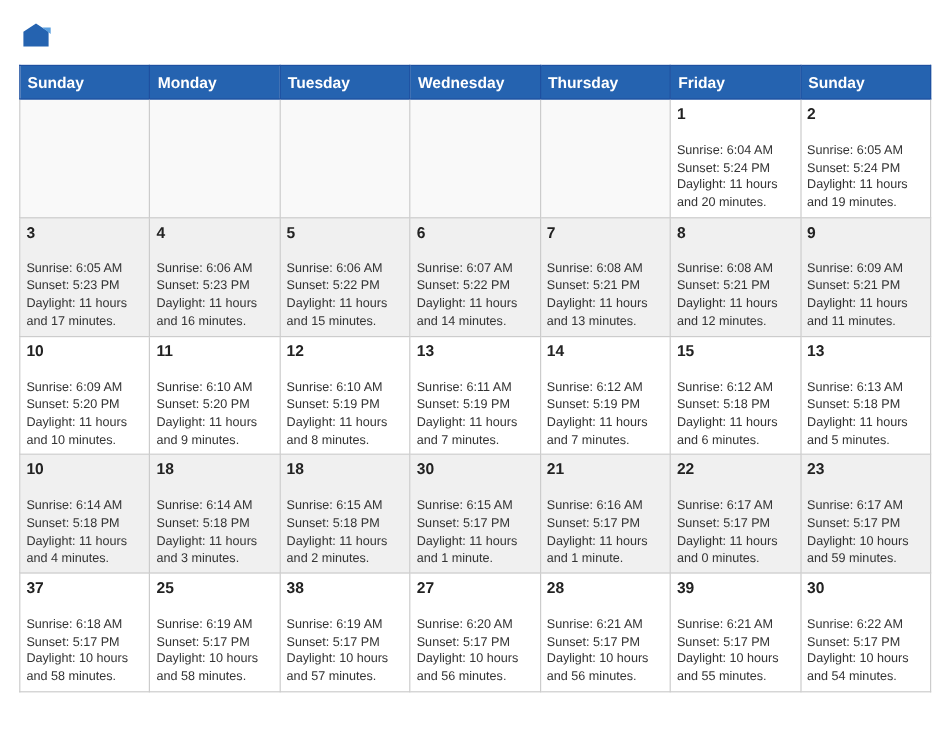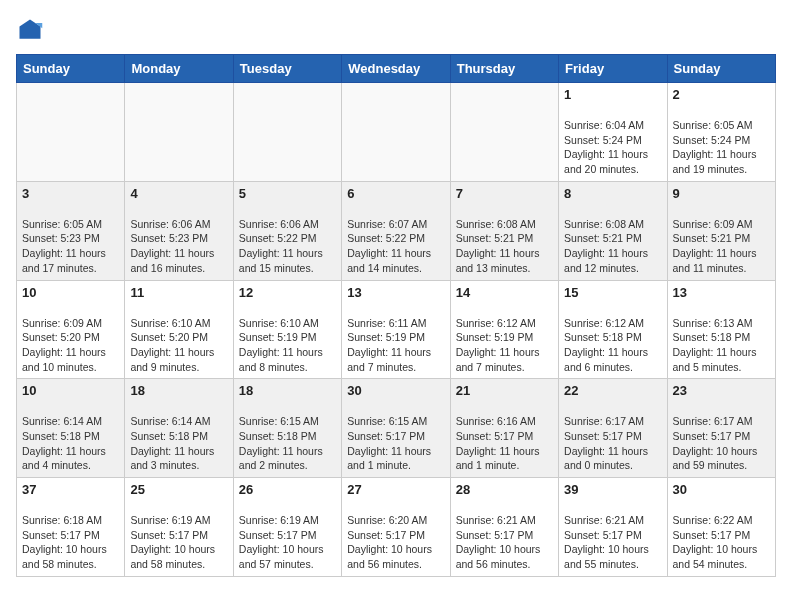--- a/index.html
+++ b/index.html
@@ -228,21 +228,21 @@
       <tr>
         <td>
           <div class="day-num">37</div>
           <div class="day-info">Sunrise: 6:18 AM<br>Sunset: 5:17 PM<br>Daylight: 10 hours and 58 minutes.</div>
         </td>
         <td>
           <div class="day-num">25</div>
           <div class="day-info">Sunrise: 6:19 AM<br>Sunset: 5:17 PM<br>Daylight: 10 hours and 58 minutes.</div>
         </td>
         <td>
-          <div class="day-num">26</div>
+          <div class="day-num">38</div>
           <div class="day-info">Sunrise: 6:19 AM<br>Sunset: 5:17 PM<br>Daylight: 10 hours and 57 minutes.</div>
         </td>
         <td>
           <div class="day-num">27</div>
           <div class="day-info">Sunrise: 6:20 AM<br>Sunset: 5:17 PM<br>Daylight: 10 hours and 56 minutes.</div>
         </td>
         <td>
           <div class="day-num">28</div>
           <div class="day-info">Sunrise: 6:21 AM<br>Sunset: 5:17 PM<br>Daylight: 10 hours and 56 minutes.</div>
         </td>

